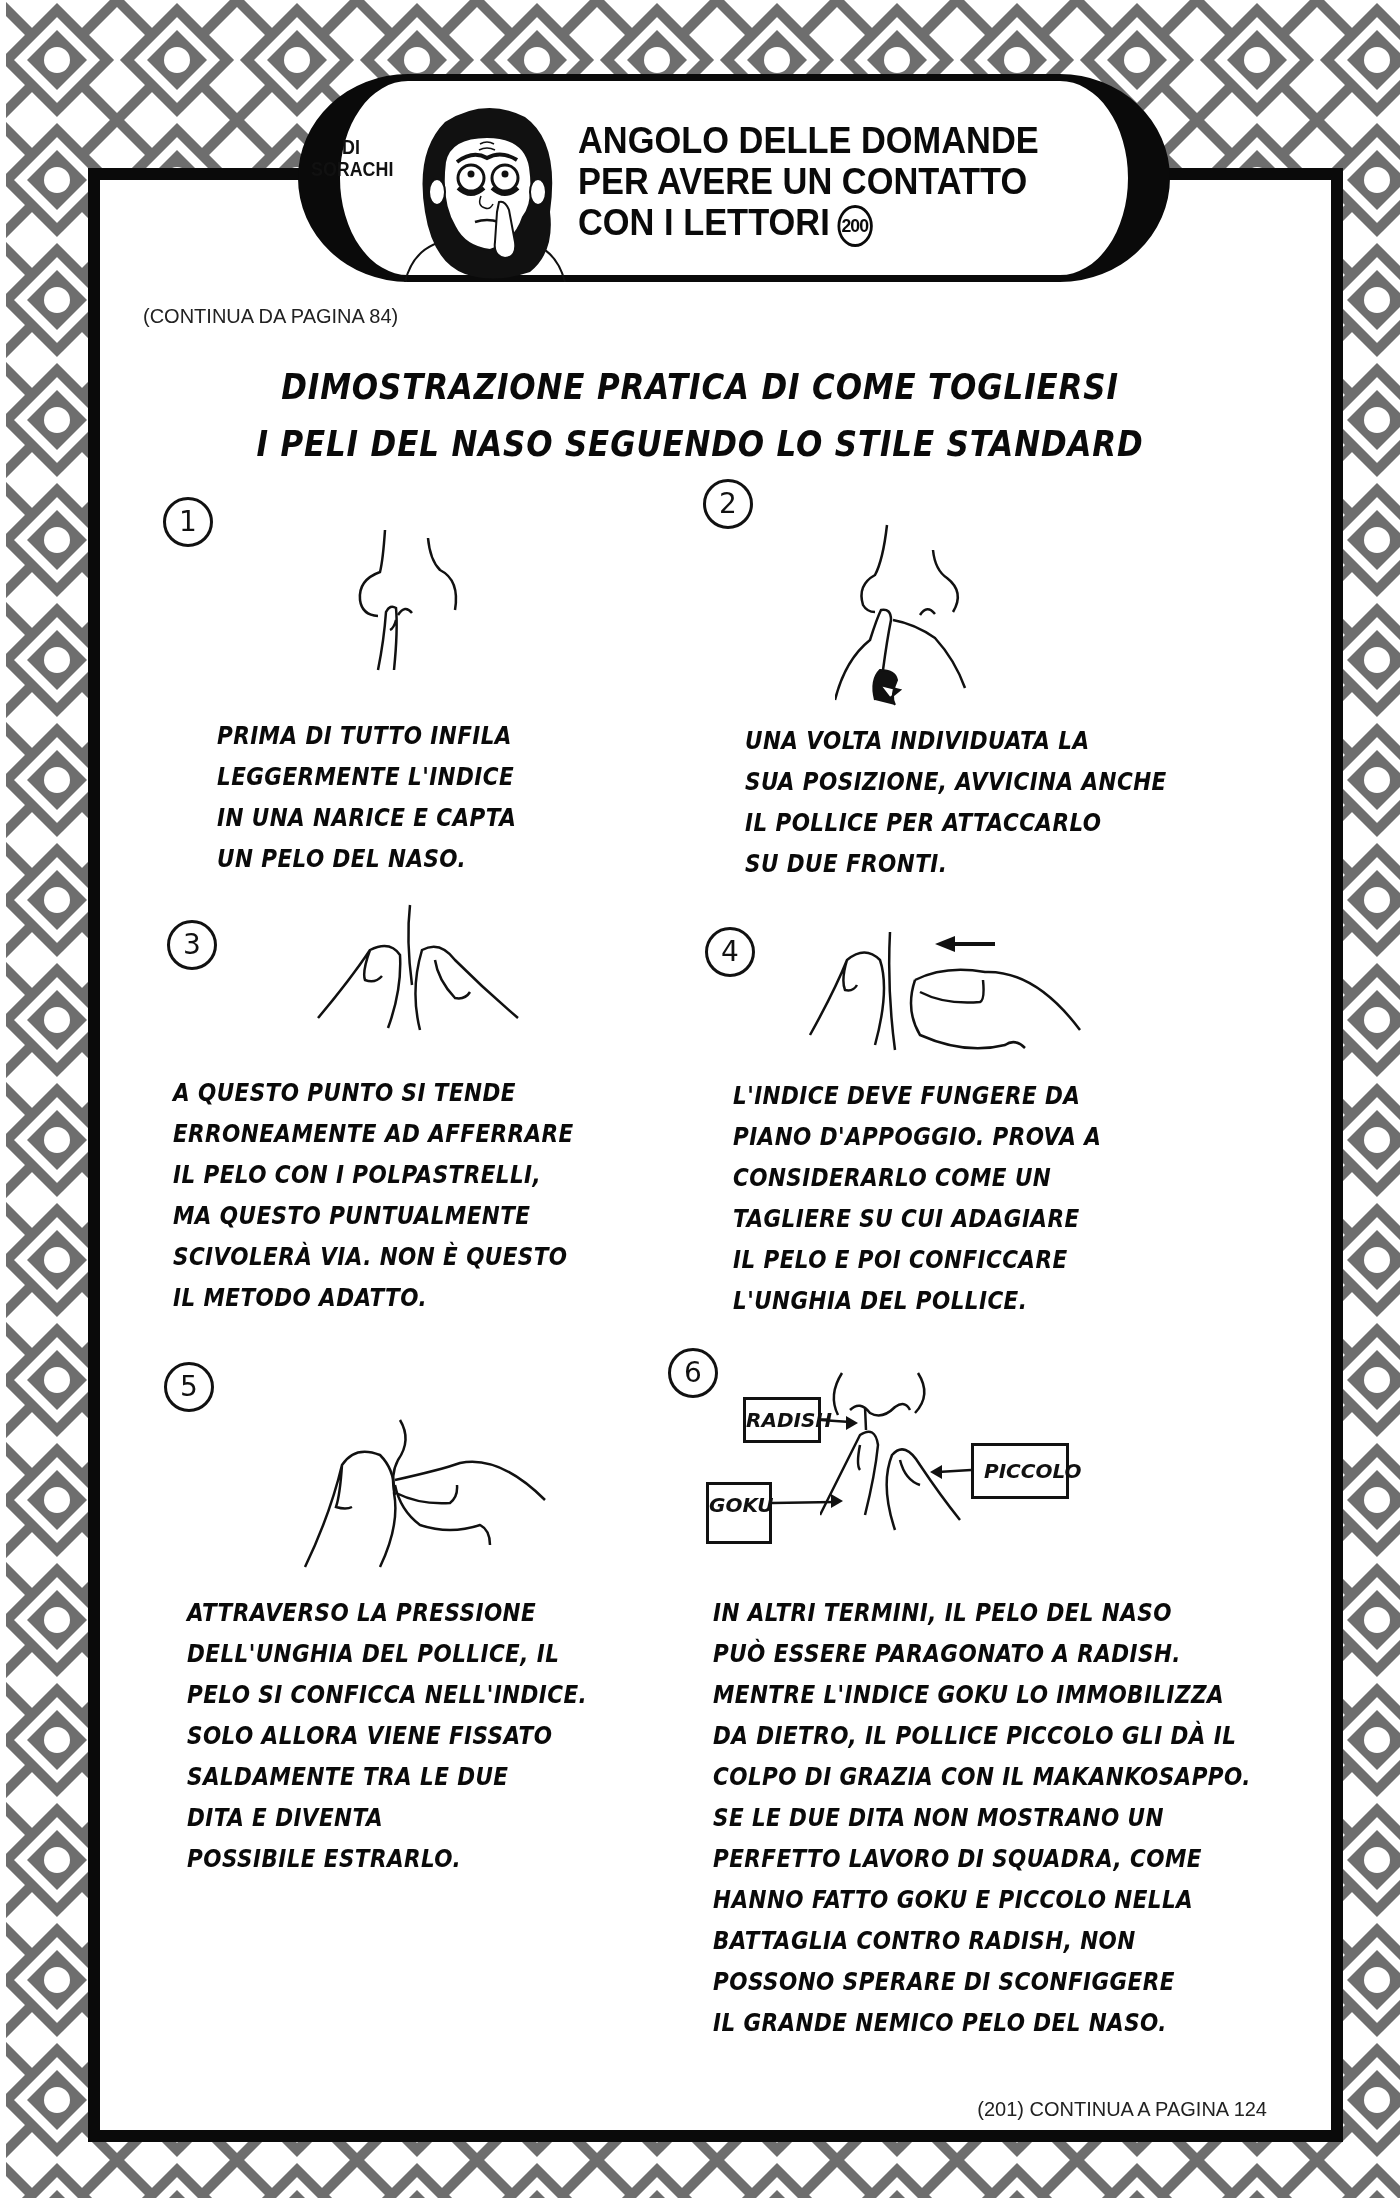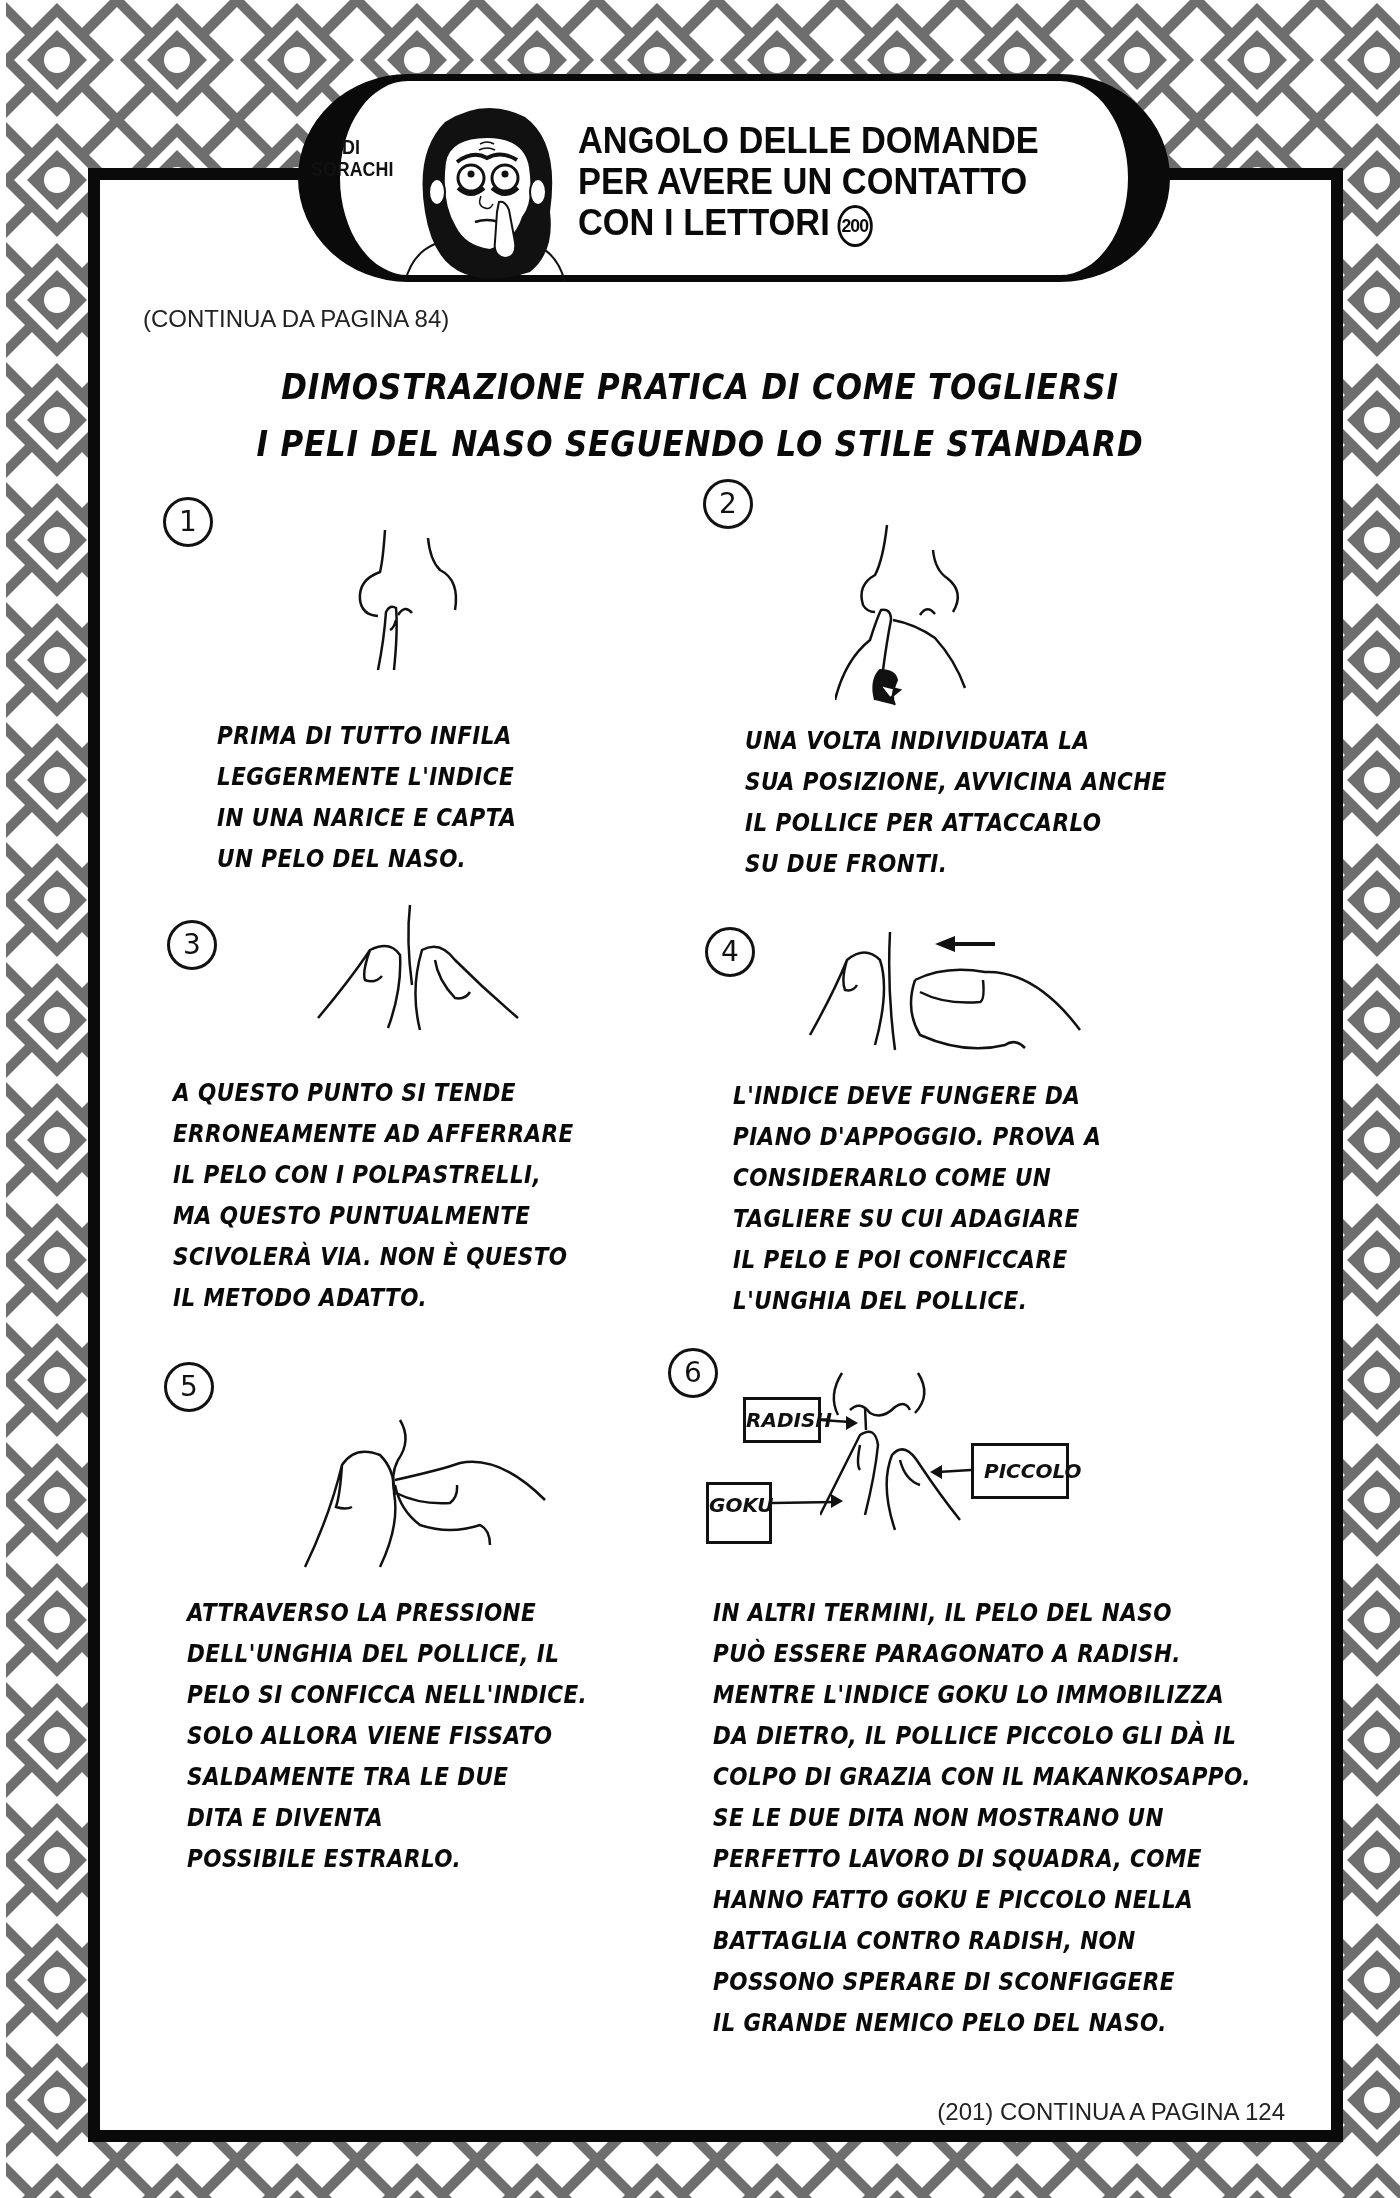--- a/index.html
+++ b/index.html
@@ -18,34 +18,34 @@
   }
   .author { position:absolute; left:304px; top:136px; width:94px; text-align:center;
     font-family:"Liberation Sans", sans-serif; font-weight:bold; font-size:21px; line-height:22px; color:#111; transform:scaleX(0.85); }
   .avatar { position:absolute; left:395px; top:92px; width:180px; height:190px; }
   .hdr { position:absolute; left:578px; top:120px; width:560px;
     font-family:"Liberation Sans", sans-serif; font-weight:bold; font-size:37px; line-height:41px; color:#0a0a0a;
     transform:scaleX(0.93); transform-origin:left top; }
   .hdr div { white-space:nowrap; }
   .badge { display:inline-block; width:32px; height:36px; border:3px solid #0a0a0a; border-radius:50%;
     font-size:19px; line-height:36px; text-align:center; vertical-align:3px; margin-left:8px; letter-spacing:-1px; }
-  .cont-top { position:absolute; left:143px; top:305px; font-family:"Liberation Sans", sans-serif; font-size:24px; color:#222; }
+  .cont-top { position:absolute; left:143px; top:305px; font-family:"Liberation Sans", sans-serif; font-size:20px; color:#222; }
   .title { position:absolute; left:180px; top:358px; width:1040px; text-align:center;
     font-family:"DejaVu Sans", sans-serif; font-weight:bold; font-style:italic; font-size:36px; line-height:57px; color:#0a0a0a;
     letter-spacing:1px; transform:scaleX(0.86); }
   .title div { white-space:nowrap; }
   .step-num { position:absolute; width:44px; height:44px; border:3px solid #111; border-radius:50%;
     font-family:"DejaVu Sans", sans-serif; font-size:28px; line-height:44px; text-align:center; color:#111; }
   .step-text { position:absolute; font-family:"DejaVu Sans", sans-serif; font-weight:bold; font-style:italic;
     font-size:25px; line-height:41px; color:#0a0a0a; letter-spacing:0.5px; transform:scaleX(0.86); transform-origin:left top; }
   .step-text div { white-space:nowrap; }
   .drawing { position:absolute; }
   .label-box { position:absolute; border:3px solid #111; background:#fff; font-family:"DejaVu Sans", sans-serif;
     font-weight:bold; font-style:italic; font-size:20px; color:#111; text-align:center; box-sizing:border-box; }
-  .cont-bottom { position:absolute; right:115px; top:2098px; font-family:"Liberation Sans", sans-serif; font-size:24px; color:#222; }
+  .cont-bottom { position:absolute; right:133px; top:2098px; font-family:"Liberation Sans", sans-serif; font-size:20px; color:#222; }
 </style>
 </head>
 <body>
 
 <svg id="bg" xmlns="http://www.w3.org/2000/svg" width="1400" height="2198">
   <defs>
     <pattern id="tile" x="-3" y="0" width="120" height="120" patternUnits="userSpaceOnUse">
       <rect width="120" height="120" fill="#fff"></rect>
 
       <path d="M0,0 L120,120 M120,0 L0,120" stroke="#6e6e6e" stroke-width="10"></path>

